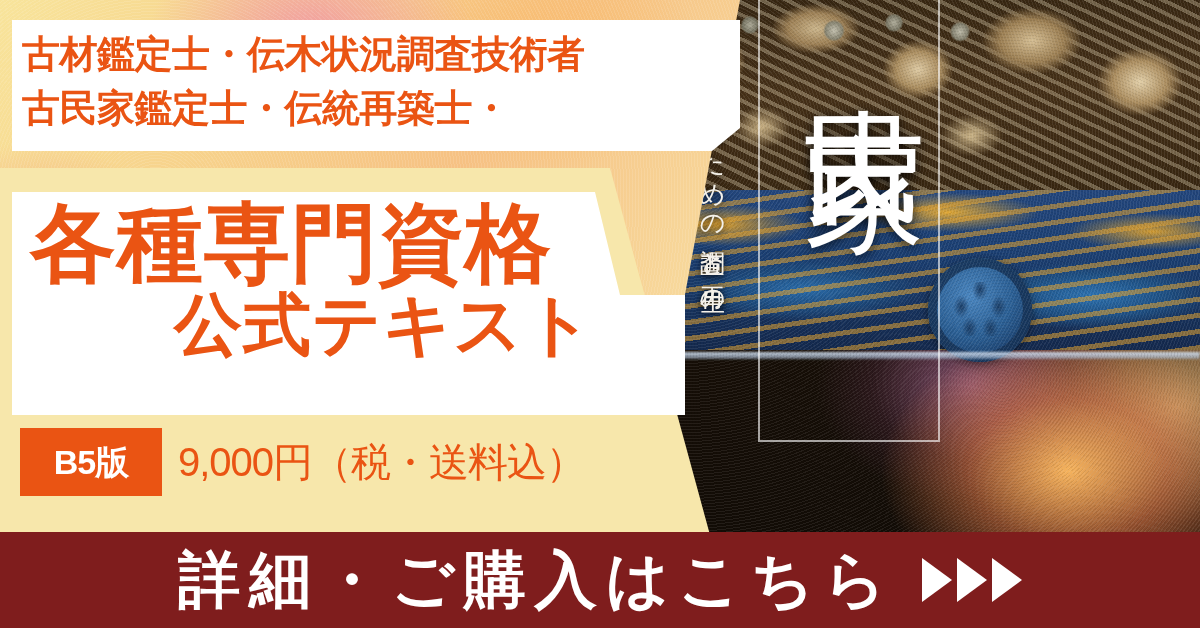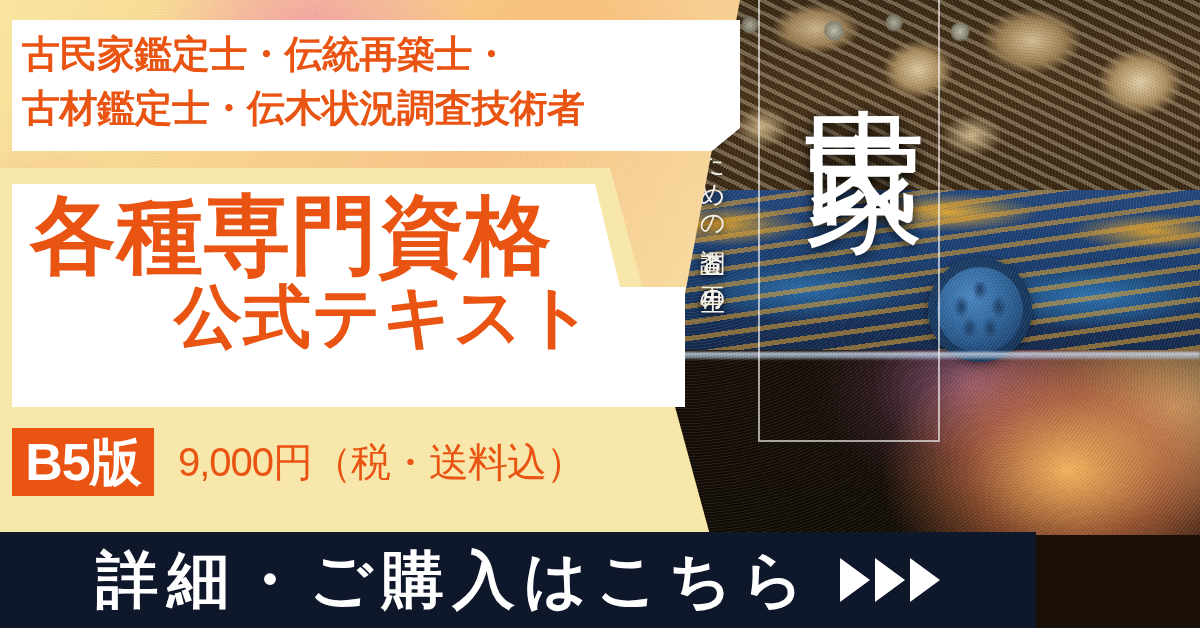--- a/index.html
+++ b/index.html
@@ -143,52 +143,52 @@
     clip-path:polygon(0 0, 728px 0, 728px 108px, 700px 131px, 0 131px);
   }
   .certs-text {
     position:absolute; left:10px; top:8px; width:718px;
     font-size:38px; font-weight:700; color:#ea5413; line-height:1.42;
     letter-spacing:-0.5px; white-space:nowrap;
   }
 
   
   .panel-head {
-    position:absolute; left:12px; top:184px; width:673px; height:241px;
+    position:absolute; left:12px; top:192px; width:673px; height:241px;
     background:#ffffff;
     clip-path:polygon(0 0, 583px 0, 608px 103px, 673px 103px, 673px 223px, 0 223px);
   }
   .head-l1 {
     position:absolute; left:18px; top:-6px;
     font-size:86px; font-weight:700; color:#ea5413;
     letter-spacing:1px; white-space:nowrap;
   }
   .head-l2 {
     position:absolute; left:162px; top:88px;
     font-size:68px; font-weight:700; color:#ea5413;
     letter-spacing:1px; white-space:nowrap;
   }
 
   
   .badge-b5 {
-    position:absolute; left:12px; top:428px; width:142px; height:68px;
+    position:absolute; left:20px; top:428px; width:142px; height:68px;
     background:#ea5413; color:#ffffff;
-    font-size:52px; font-weight:700; line-height:68px; text-align:center;
+    font-size:34px; font-weight:700; line-height:68px; text-align:center;
     letter-spacing:-1px;
   }
   .price-text {
     position:absolute; left:178px; top:428px; height:68px; line-height:68px;
     font-size:40px; font-weight:400; color:#ea5413;
     letter-spacing:-1px; white-space:nowrap;
   }
 
   
   .cta {
-    position:absolute; left:0; top:532px; width:1036px; height:96px;
-    background:#0f172a;
+    position:absolute; left:0; top:532px; width:1200px; height:96px;
+    background:#7f1d1d;
     display:flex; align-items:center; justify-content:center; gap:26px;
   }
   .cta-text {
     font-size:62px; font-weight:700; color:#ffffff;
     letter-spacing:9px; white-space:nowrap;
   }
   .cta-arrows { display:flex; align-items:center; gap:5px; }
   .cta-arrows span {
     width:0; height:0; display:block;
     border-left:30px solid #ffffff;
@@ -215,22 +215,22 @@
   </div>
 
   <div class="pastel">
     <div class="pastel-grain"></div>
   </div>
 
   <div class="cream"></div>
 
   <div class="panel-certs">
     <div class="certs-text">
+      <div>古材鑑定士・伝木状況調査技術者</div>
       <div>古民家鑑定士・伝統再築士・</div>
-      <div>古材鑑定士・伝木状況調査技術者</div>
     </div>
   </div>
 
   <div class="panel-head">
     <div class="head-l1">各種専門資格</div>
     <div class="head-l2">公式テキスト</div>
   </div>
 
   <div class="badge-b5">B5版</div>
   <div class="price-text">9,000円（税・送料込）</div>

